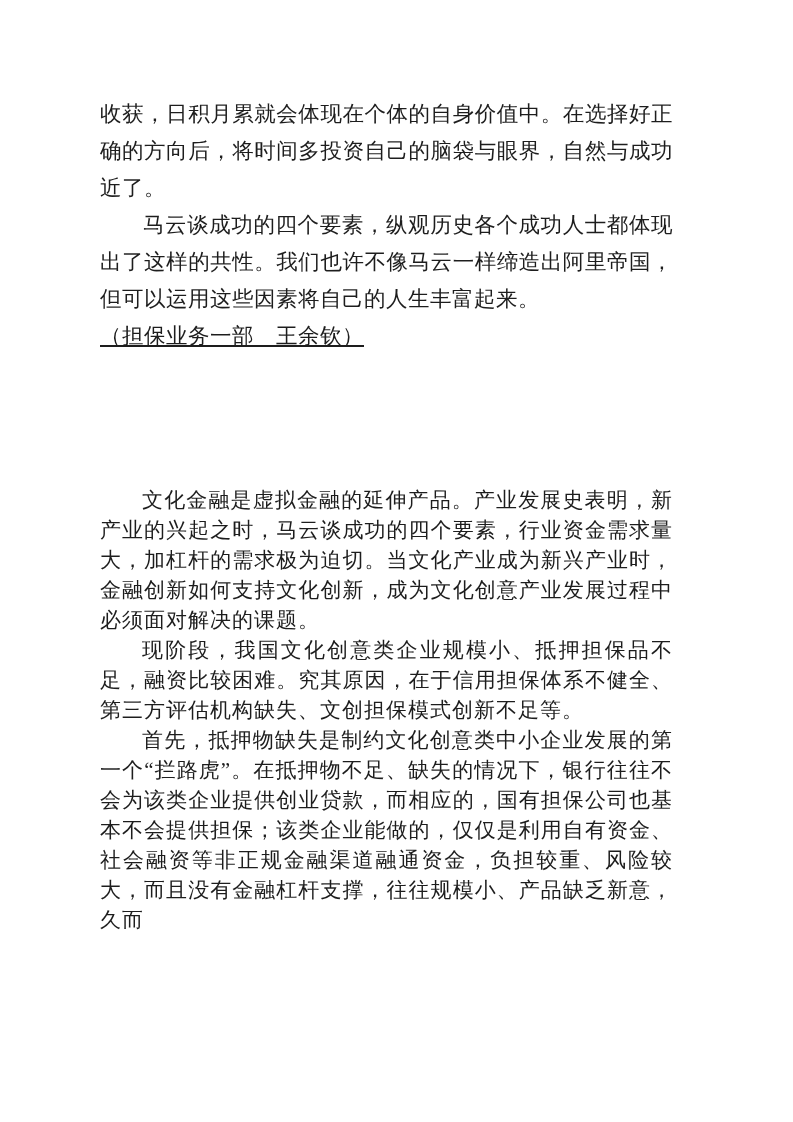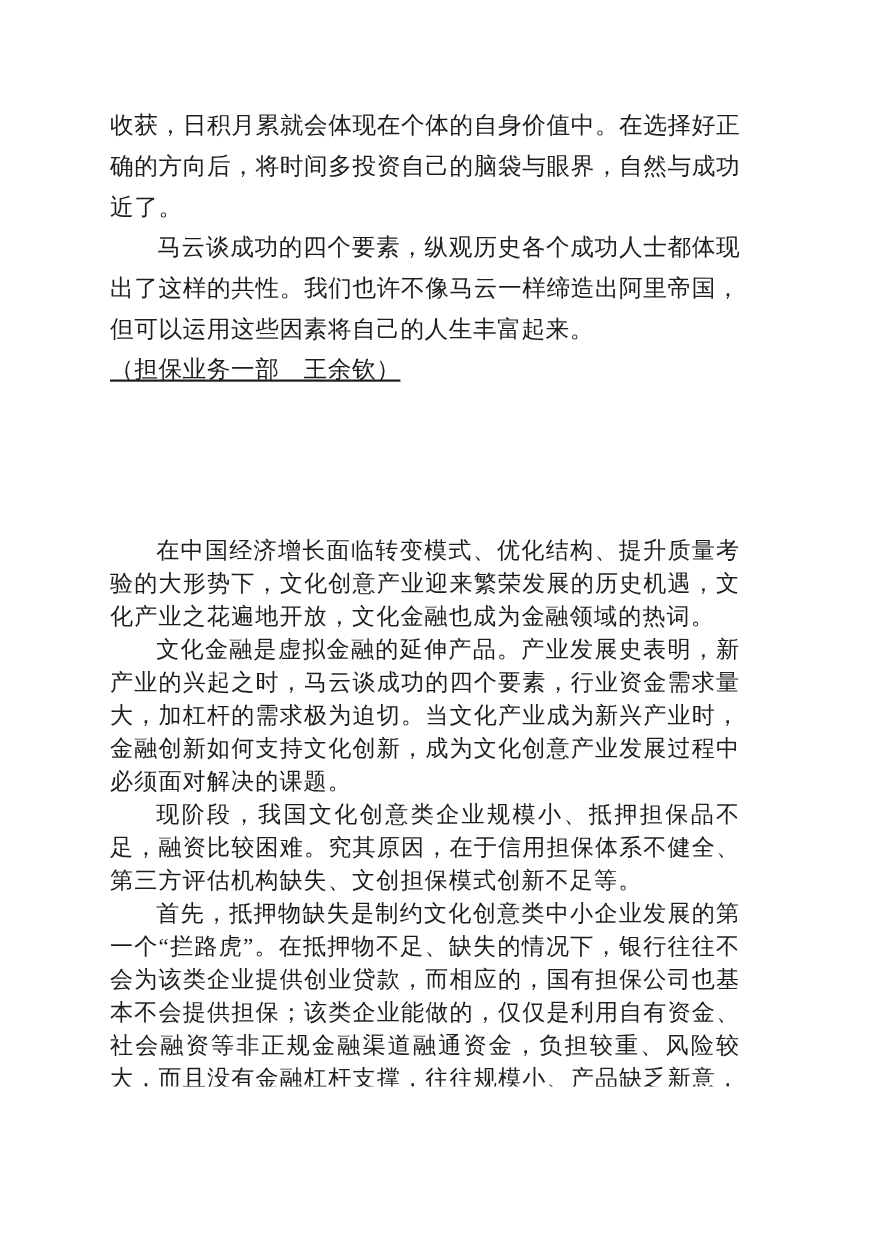--- a/index.html
+++ b/index.html
@@ -102,21 +102,20 @@
 <div class="page">
 
   <div class="content intro">
     <p>收获，日积月累就会体现在个体的自身价值中。在选择好正确的方向后，将时间多投资自己的脑袋与眼界，自然与成功近了。</p>
     <p class="indented">马云谈成功的四个要素，纵观历史各个成功人士都体现出了这样的共性。我们也许不像马云一样缔造出阿里帝国，但可以运用这些因素将自己的人生丰富起来。</p>
     <p class="byline">（担保业务一部　王余钦）</p>
   </div>
 
 
   <div class="content article-body">
-    <p>在中国经济增长面临转变模式、优化结构、提升质量考验的大形势下，文化创意产业迎来繁荣发展的历史机遇，文化产业之花遍地开放，文化金融也成为金融领域的热词。</p>
     <p>文化金融是虚拟金融的延伸产品。产业发展史表明，新产业的兴起之时，马云谈成功的四个要素，行业资金需求量大，加杠杆的需求极为迫切。当文化产业成为新兴产业时，金融创新如何支持文化创新，成为文化创意产业发展过程中必须面对解决的课题。</p>
     <p>现阶段，我国文化创意类企业规模小、抵押担保品不足，融资比较困难。究其原因，在于信用担保体系不健全、第三方评估机构缺失、文创担保模式创新不足等。</p>
     <p>首先，抵押物缺失是制约文化创意类中小企业发展的第一个“拦路虎”。在抵押物不足、缺失的情况下，银行往往不会为该类企业提供创业贷款，而相应的，国有担保公司也基本不会提供担保；该类企业能做的，仅仅是利用自有资金、社会融资等非正规金融渠道融通资金，负担较重、风险较大，而且没有金融杠杆支撑，往往规模小、产品缺乏新意，久而</p>
   </div>
 
   <div class="page-number">20</div>
 
 </div>
 
 </body></html>

